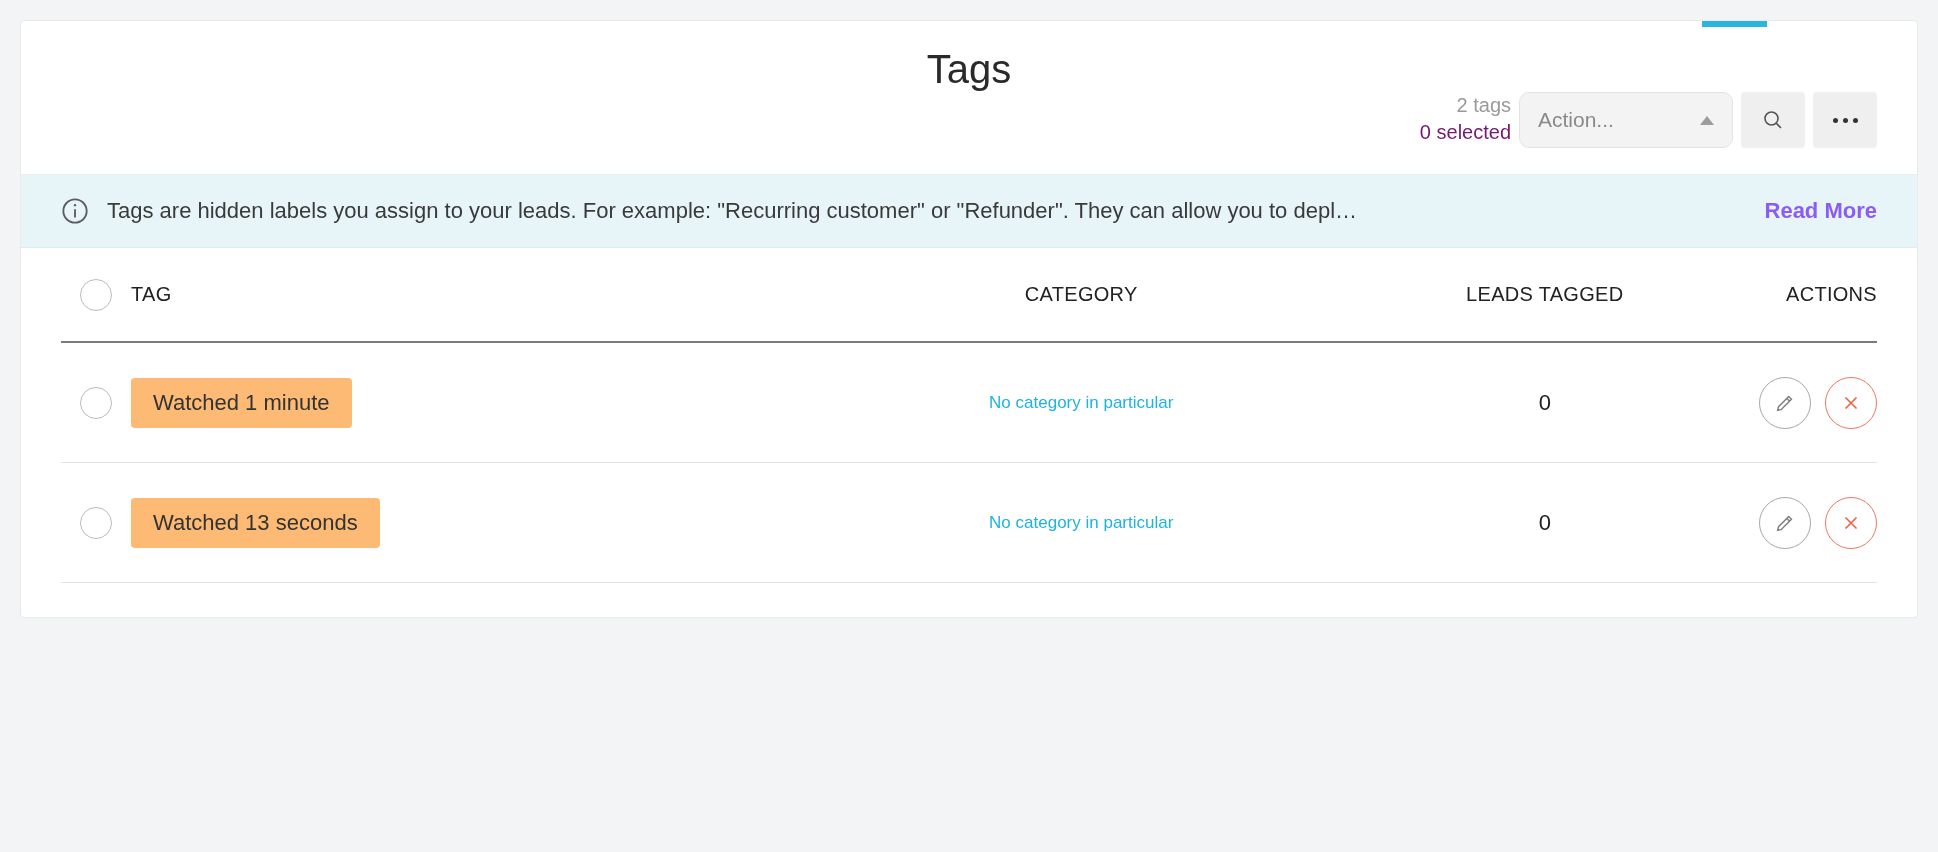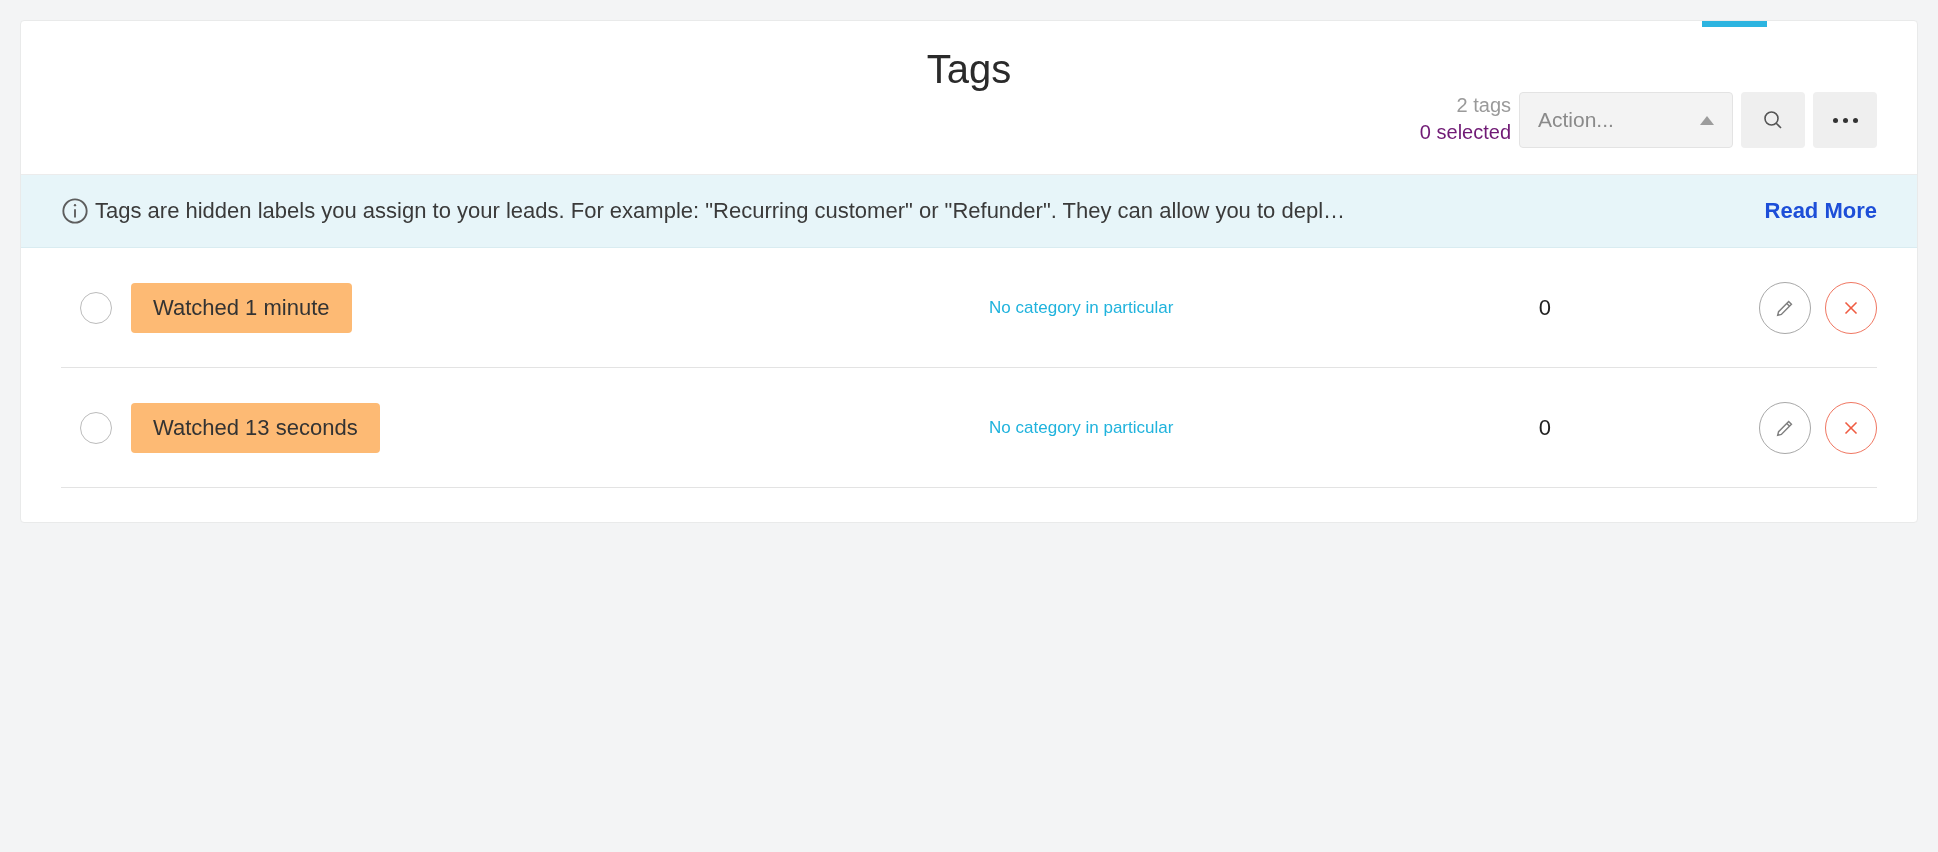--- a/index.html
+++ b/index.html
@@ -47,21 +47,21 @@
     font-size: 20px;
     line-height: 1.35;
   }
   .counts div:first-child { color: #9a9a9a; }
   .counts div:last-child { color: #701a75; }
   .select-box {
     height: 56px;
     min-width: 214px;
     padding: 0 18px;
     border: 1px solid #d8d8d8;
-    border-radius: 4px;
+    border-radius: 10px;
     display: flex;
     align-items: center;
     justify-content: space-between;
     font-size: 21px;
     cursor: pointer;
     background: #fff;
   }
   .select-box.disabled {
     background: #f3f3f3;
     color: #8a8a8a;
@@ -87,26 +87,26 @@
   }
   .icon-btn svg { width: 24px; height: 24px; }
   .dots { display: flex; gap: 5px; }
   .dots span { width: 5px; height: 5px; border-radius: 50%; background: #333; }
   .info-bar {
     display: flex;
     align-items: center;
     background: #e7f5f9;
     padding: 22px 40px;
     border-bottom: 1px solid #d9ecf1;
-    gap: 6px;
+    gap: 18px;
     font-size: 22px;
     color: #3a3a3a;
   }
   .info-text { flex: 1; white-space: nowrap; overflow: hidden; text-overflow: ellipsis; }
-  .read-more { font-weight: 600; color: #1d4ed8; cursor: pointer; white-space: nowrap; }
+  .read-more { font-weight: 600; color: #8b5cf6; cursor: pointer; white-space: nowrap; }
   .info-icon-svg { width: 28px; height: 28px; flex-shrink: 0; }
   .table { padding: 0 40px; }
   .row { display: flex; align-items: center; min-height: 120px; border-bottom: 1px solid #e3e3e3; }
   .row.head { min-height: 95px; border-bottom: 2px solid #7b7b7b; }
   .row.head .cell {
     text-transform: uppercase;
     font-size: 20px;
     color: #222;
     letter-spacing: 0.3px;
     font-weight: 400;
@@ -182,20 +182,29 @@
     <svg class="info-icon-svg" viewBox="0 0 24 24" fill="none" stroke="#5d5d5d" stroke-width="1.6">
       <circle cx="12" cy="12" r="10"></circle>
         <line x1="12" y1="10.5" x2="12" y2="17.5"></line>
         <circle cx="12" cy="7" r="1" fill="#5d5d5d" stroke="none"></circle>
     </svg>
     <div class="info-text">Tags are hidden labels you assign to your leads. For example: "Recurring customer" or "Refunder". They can allow you to depl…</div>
     <div class="read-more">Read More</div>
   </div>
 
   <div class="table">
+    <div class="row head">
+      <div class="col-chk">
+        <div class="checkbox"></div>
+      </div>
+      <div class="cell col-tag">Tag</div>
+      <div class="cell col-cat">Category</div>
+      <div class="cell col-leads">Leads Tagged</div>
+      <div class="cell col-act">Actions</div>
+    </div>
 
     <div class="row">
       <div class="col-chk">
         <div class="checkbox"></div>
       </div>
       <div class="col-tag">
         <span class="tag-chip">Watched 1 minute</span>
       </div>
       <div class="col-cat">
         <span class="cat-link">No category in particular</span>

